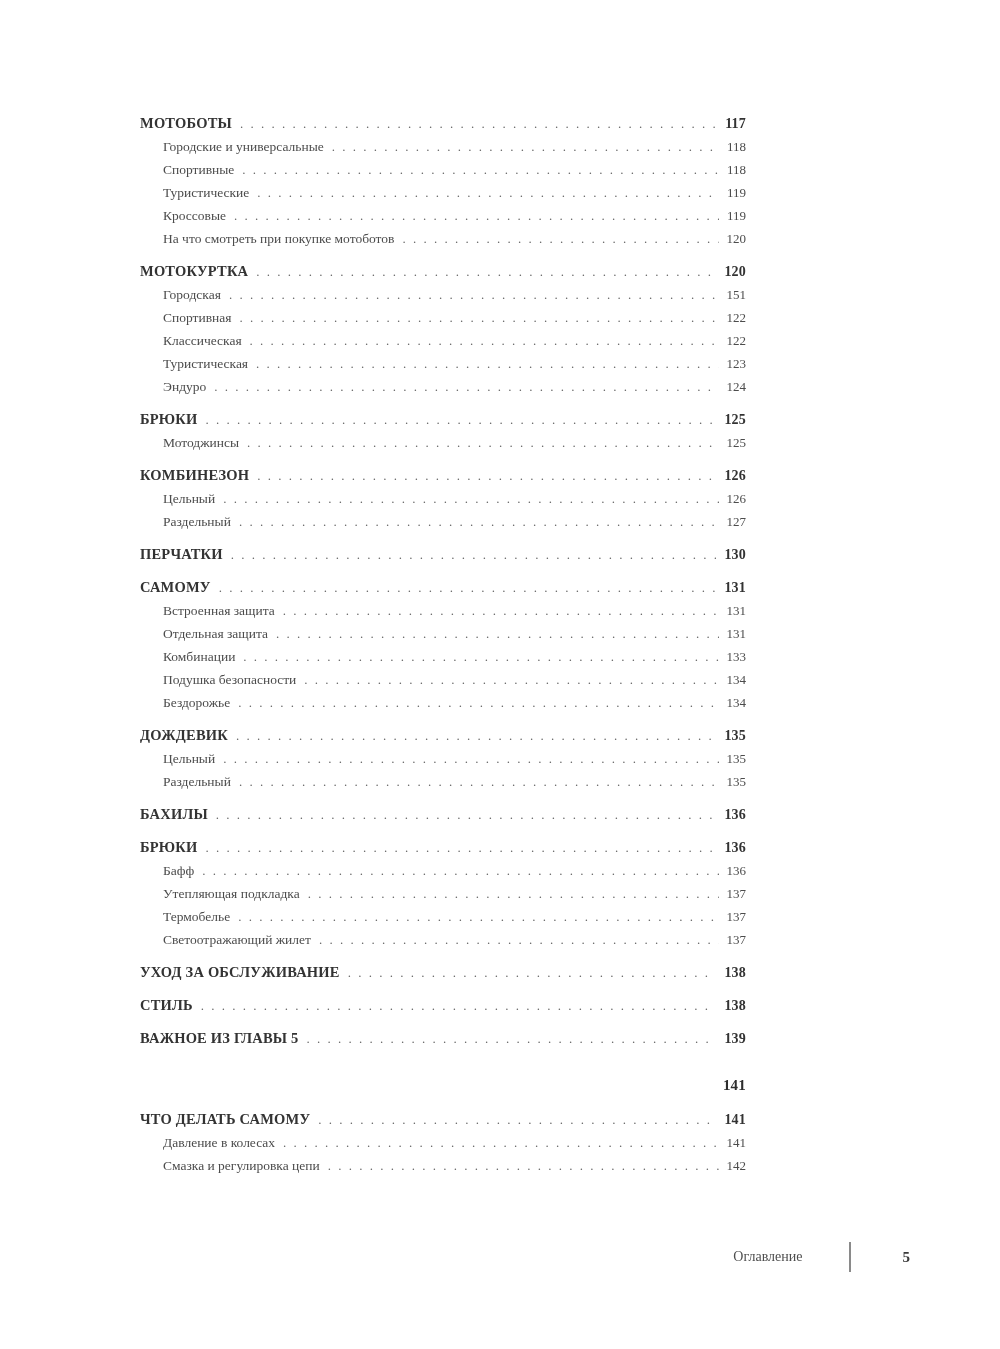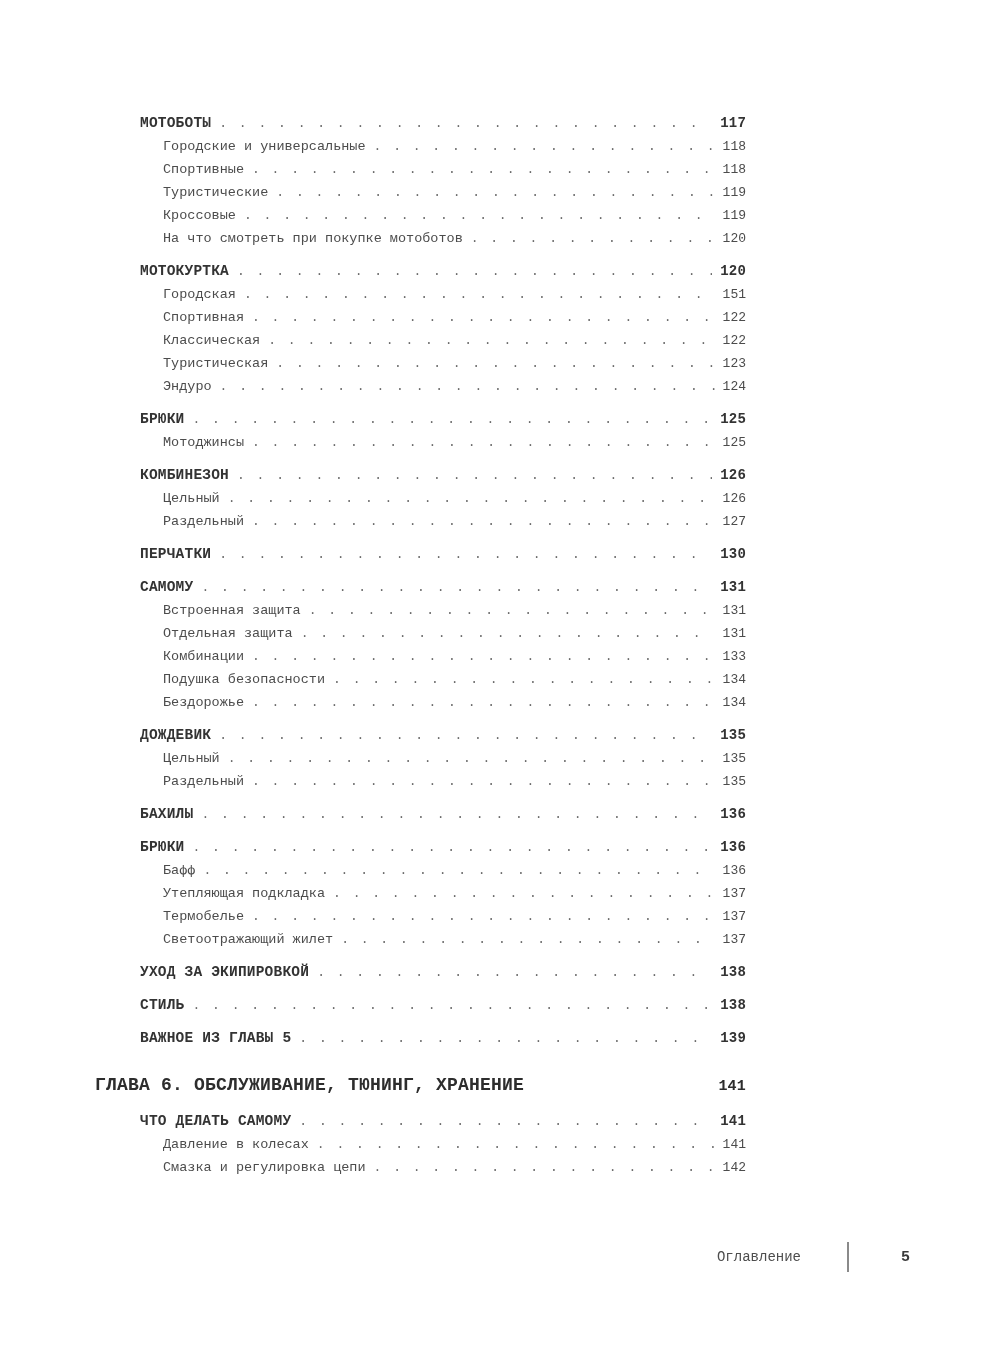--- a/index.html
+++ b/index.html
@@ -5,21 +5,21 @@
   html, body {
     margin: 0;
     padding: 0;
     background: #ffffff;
   }
   .sheet {
     position: relative;
     width: 1000px;
     height: 1349px;
     background: #ffffff;
-    font-family: Liberation Mono, monospace;
+    font-family: Liberation Serif, serif;
     color: #3f3f3f;
     overflow: hidden;
   }
   .toc {
     position: absolute;
     left: 140px;
     top: 112px;
     width: 606px;
   }
   .row {
@@ -271,36 +271,35 @@
         <span class="title">Термобелье</span>
         <span class="leader"></span>
         <span class="page">137</span>
       </div>
       <div class="row lvl2">
         <span class="title">Светоотражающий жилет</span>
         <span class="leader"></span>
         <span class="page">137</span>
       </div>
       <div class="row lvl1">
-        <span class="title">УХОД ЗА ЭКИПИРОВКОЙ</span>
+        <span class="title">УХОД ЗА ОБСЛУЖИВАНИЕ</span>
         <span class="leader"></span>
         <span class="page">138</span>
       </div>
       <div class="row lvl1">
         <span class="title">СТИЛЬ</span>
         <span class="leader"></span>
         <span class="page">138</span>
       </div>
       <div class="row lvl1">
         <span class="title">ВАЖНОЕ ИЗ ГЛАВЫ 5</span>
         <span class="leader"></span>
         <span class="page">139</span>
       </div>
       <div class="row lvl0">
-        <span class="title">ГЛАВА 6. ОБСЛУЖИВАНИЕ, ТЮНИНГ, ХРАНЕНИЕ</span>
         <span class="leader"></span>
         <span class="page">141</span>
       </div>
       <div class="row lvl1">
         <span class="title">ЧТО ДЕЛАТЬ САМОМУ</span>
         <span class="leader"></span>
         <span class="page">141</span>
       </div>
       <div class="row lvl2">
         <span class="title">Давление в колесах</span>

